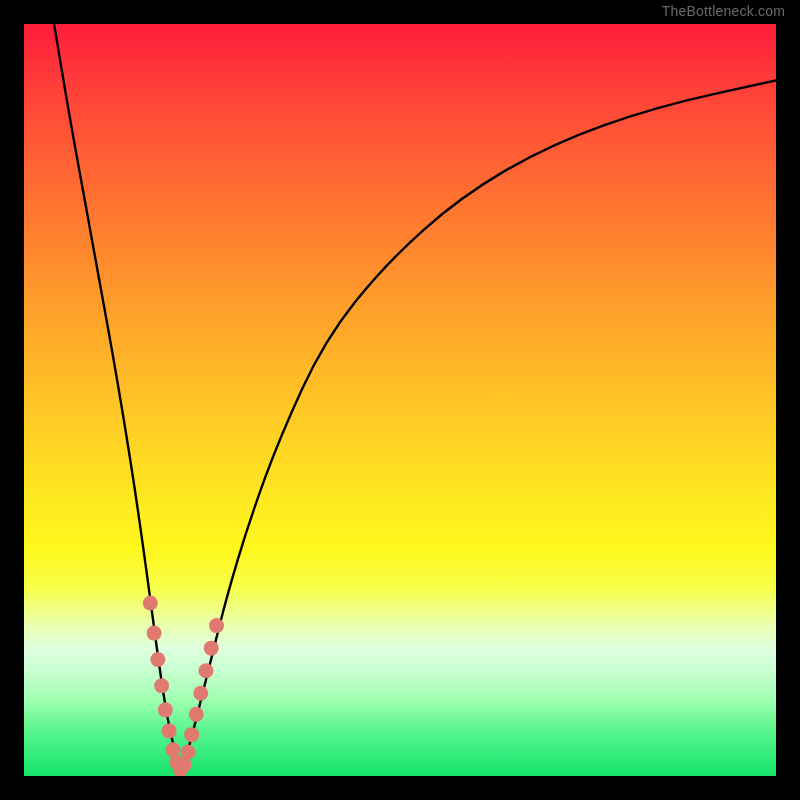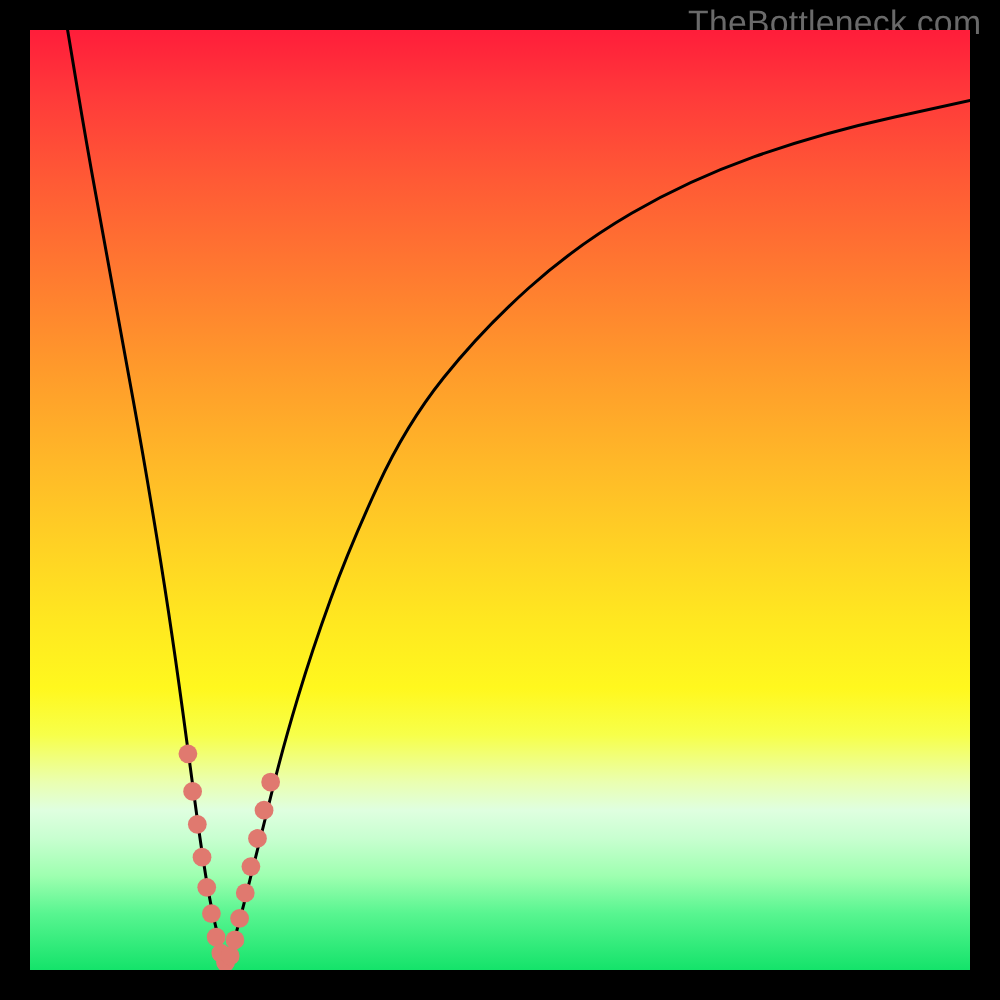--- a/index.html
+++ b/index.html
@@ -48,21 +48,21 @@
       #9effb0 90%,
       #58f590 94%,
       #14e36a 100%
     );
   }
   .watermark {
     position: absolute;
     top: 3px;
     right: 15px;
     color: #6a6a6a;
-    font-size: 27px;
+    font-size: 14px;
     font-weight: 500;
     letter-spacing: 0.2px;
     user-select: none;
   }
   svg.curves {
     position: absolute;
     inset: 0;
   }
   .marker {
     fill: #e0796f;

